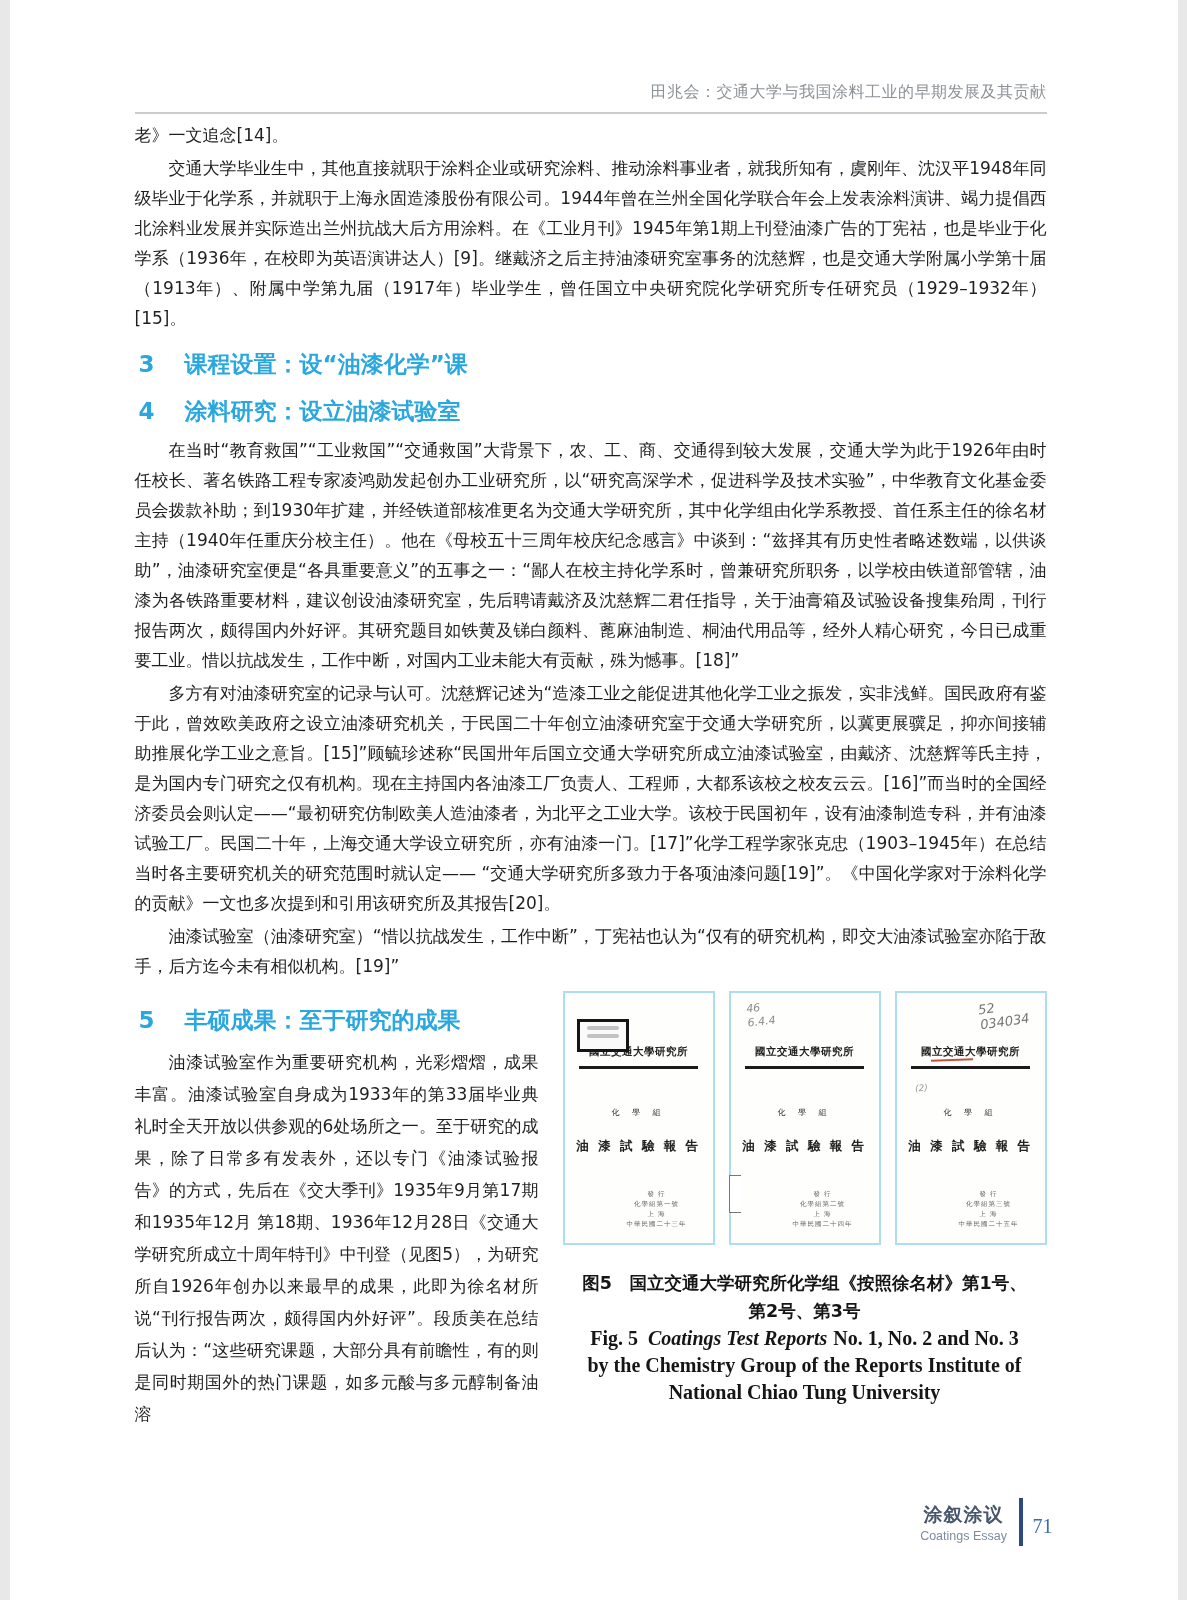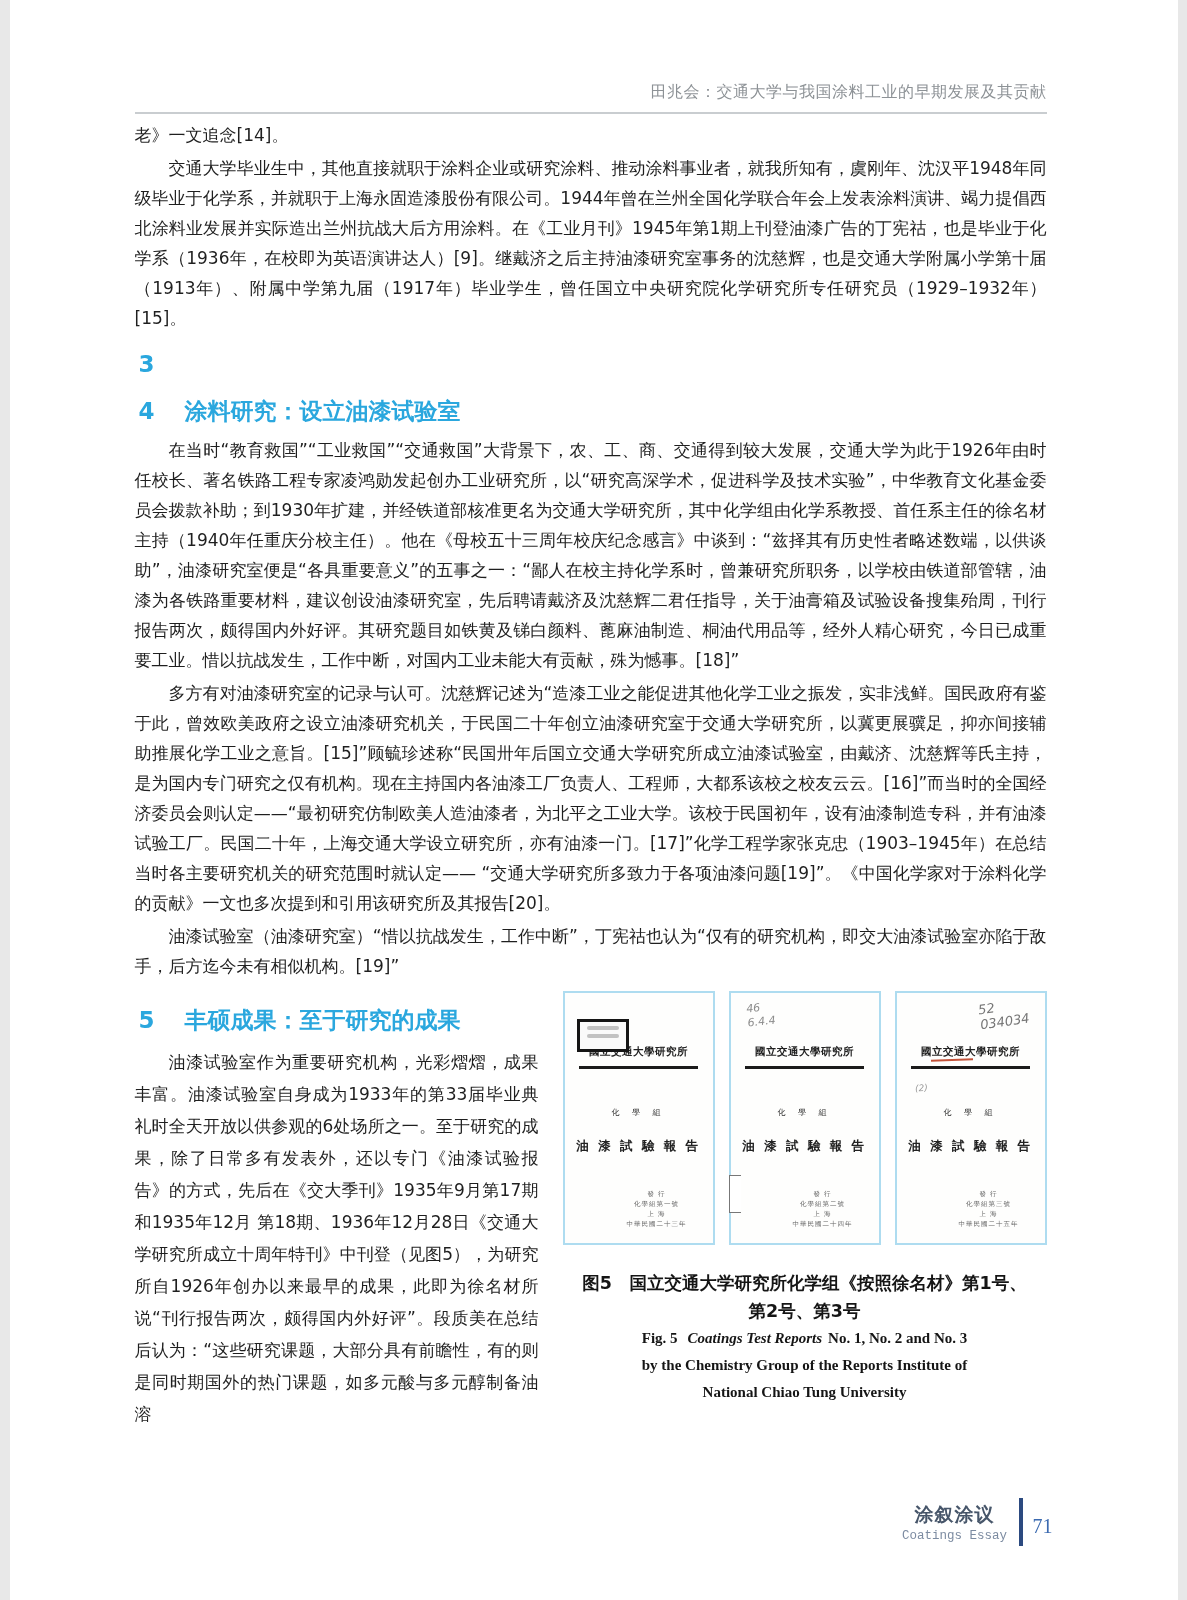--- a/index.html
+++ b/index.html
@@ -84,30 +84,30 @@
   .red-mark{position:absolute;top:66px;left:34px;width:42px;height:2px;background:#c4533a;transform:rotate(-2deg);}
   figure{margin:0;}
   figcaption{margin-top:24px;}
   .cap-cn{
     text-align:center;font-weight:bold;
     font-size:17.5px;line-height:28px;color:#151515;
   }
   .cap-en{
     text-align:center;
     font-family:"Liberation Serif",serif;
-    font-weight:bold;font-size:15px;line-height:27px;color:#151515;
+    font-weight:bold;font-size:20px;line-height:27px;color:#151515;
   }
   .cap-en-italic{font-style:italic;margin:0 6px 0 10px;}
   .footer{
     position:absolute;top:1498px;right:125px;
     display:flex;align-items:center;
   }
   .footer-journal{text-align:center;}
   .journal-cn{font-size:19px;font-weight:bold;color:#47566a;letter-spacing:1px;}
-  .journal-en{font-size:12.5px;font-family:Liberation Mono, monospace;color:#7c8ba1;margin-top:1px;}
+  .journal-en{font-size:12.5px;font-family:Liberation Sans, sans-serif;color:#7c8ba1;margin-top:1px;}
   .footer-bar{width:3.5px;height:48px;background:#2c4a80;margin:0 10px 0 12px;}
   .page-number{
     font-size:20px;font-family:"Liberation Serif",serif;
     color:#3b6ab0;padding-top:8px;
   }
 </style>
 </head>
 <body>
 
 <div class="page">
@@ -118,20 +118,21 @@
   </div>
 
   <div class="content">
 
     <p class="body-text no-indent">老》一文追念[14]。</p>
 
     <p class="body-text">交通大学毕业生中，其他直接就职于涂料企业或研究涂料、推动涂料事业者，就我所知有，虞刚年、沈汉平1948年同级毕业于化学系，并就职于上海永固造漆股份有限公司。1944年曾在兰州全国化学联合年会上发表涂料演讲、竭力提倡西北涂料业发展并实际造出兰州抗战大后方用涂料。在《工业月刊》1945年第1期上刊登油漆广告的丁宪祜，也是毕业于化学系（1936年，在校即为英语演讲达人）[9]。继戴济之后主持油漆研究室事务的沈慈辉，也是交通大学附属小学第十届（1913年）、附属中学第九届（1917年）毕业学生，曾任国立中央研究院化学研究所专任研究员（1929–1932年）[15]。</p>
 
     <h2 class="section-heading">
       <span class="sec-num">3</span>
+      <span class="sec-title">课程设置：设“油漆化学”课</span>
     </h2>
 
     <h2 class="section-heading">
       <span class="sec-num">4</span>
       <span class="sec-title">涂料研究：设立油漆试验室</span>
     </h2>
     <p class="body-text">在当时“教育救国”“工业救国”“交通救国”大背景下，农、工、商、交通得到较大发展，交通大学为此于1926年由时任校长、著名铁路工程专家凌鸿勋发起创办工业研究所，以“研究高深学术，促进科学及技术实验”，中华教育文化基金委员会拨款补助；到1930年扩建，并经铁道部核准更名为交通大学研究所，其中化学组由化学系教授、首任系主任的徐名材主持（1940年任重庆分校主任）。他在《母校五十三周年校庆纪念感言》中谈到：“兹择其有历史性者略述数端，以供谈助”，油漆研究室便是“各具重要意义”的五事之一：“鄙人在校主持化学系时，曾兼研究所职务，以学校由铁道部管辖，油漆为各铁路重要材料，建议创设油漆研究室，先后聘请戴济及沈慈辉二君任指导，关于油膏箱及试验设备搜集殆周，刊行报告两次，颇得国内外好评。其研究题目如铁黄及锑白颜料、蓖麻油制造、桐油代用品等，经外人精心研究，今日已成重要工业。惜以抗战发生，工作中断，对国内工业未能大有贡献，殊为憾事。[18]”</p>
     <p class="body-text">多方有对油漆研究室的记录与认可。沈慈辉记述为“造漆工业之能促进其他化学工业之振发，实非浅鲜。国民政府有鉴于此，曾效欧美政府之设立油漆研究机关，于民国二十年创立油漆研究室于交通大学研究所，以冀更展骥足，抑亦间接辅助推展化学工业之意旨。[15]”顾毓珍述称“民国卅年后国立交通大学研究所成立油漆试验室，由戴济、沈慈辉等氏主持，是为国内专门研究之仅有机构。现在主持国内各油漆工厂负责人、工程师，大都系该校之校友云云。[16]”而当时的全国经济委员会则认定——“最初研究仿制欧美人造油漆者，为北平之工业大学。该校于民国初年，设有油漆制造专科，并有油漆试验工厂。民国二十年，上海交通大学设立研究所，亦有油漆一门。[17]”化学工程学家张克忠（1903–1945年）在总结当时各主要研究机关的研究范围时就认定—— “交通大学研究所多致力于各项油漆问题[19]”。《中国化学家对于涂料化学的贡献》一文也多次提到和引用该研究所及其报告[20]。</p>
     <p class="body-text">油漆试验室（油漆研究室）“惜以抗战发生，工作中断”，丁宪祜也认为“仅有的研究机构，即交大油漆试验室亦陷于敌手，后方迄今未有相似机构。[19]”</p>
 

